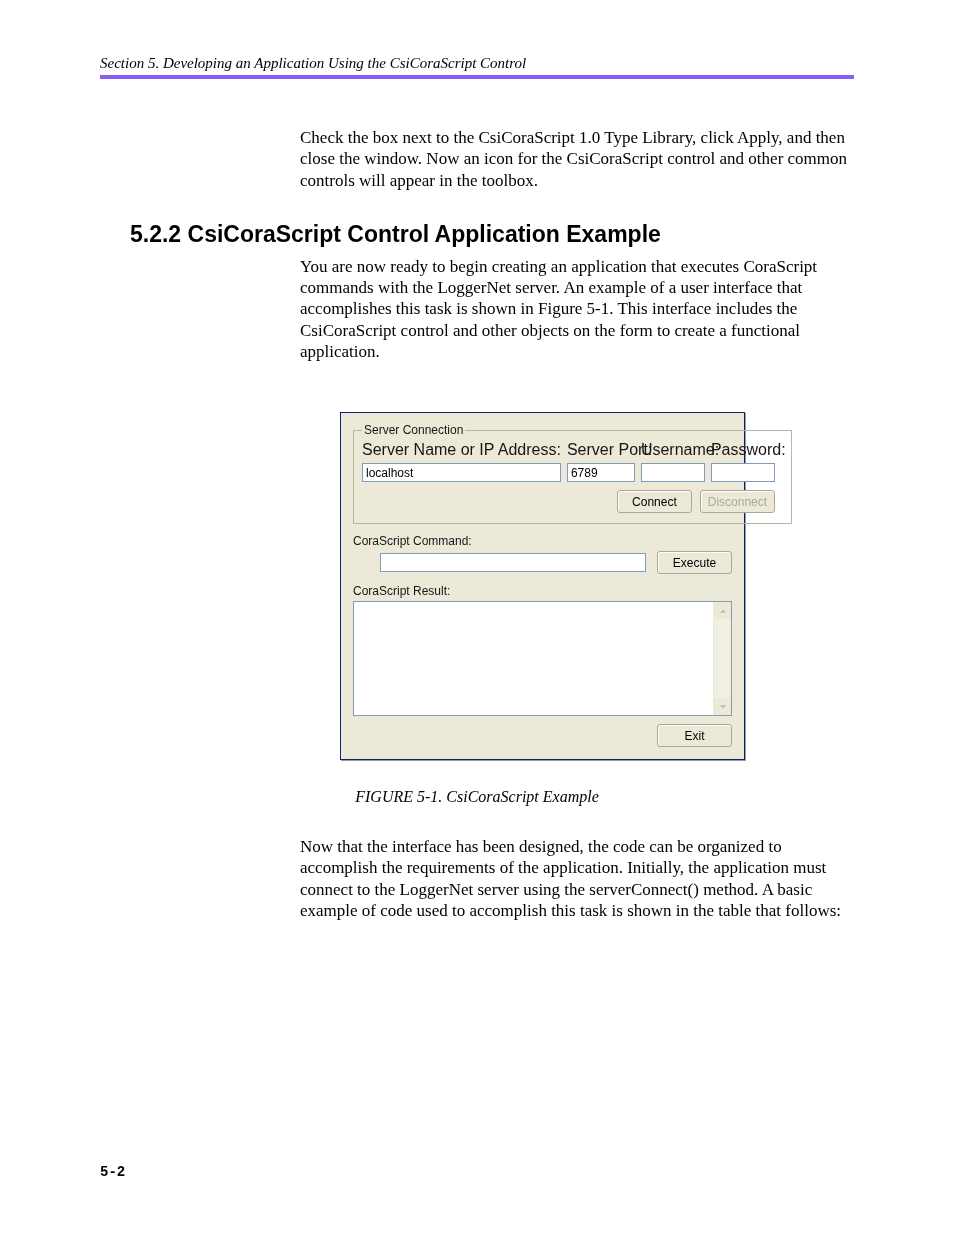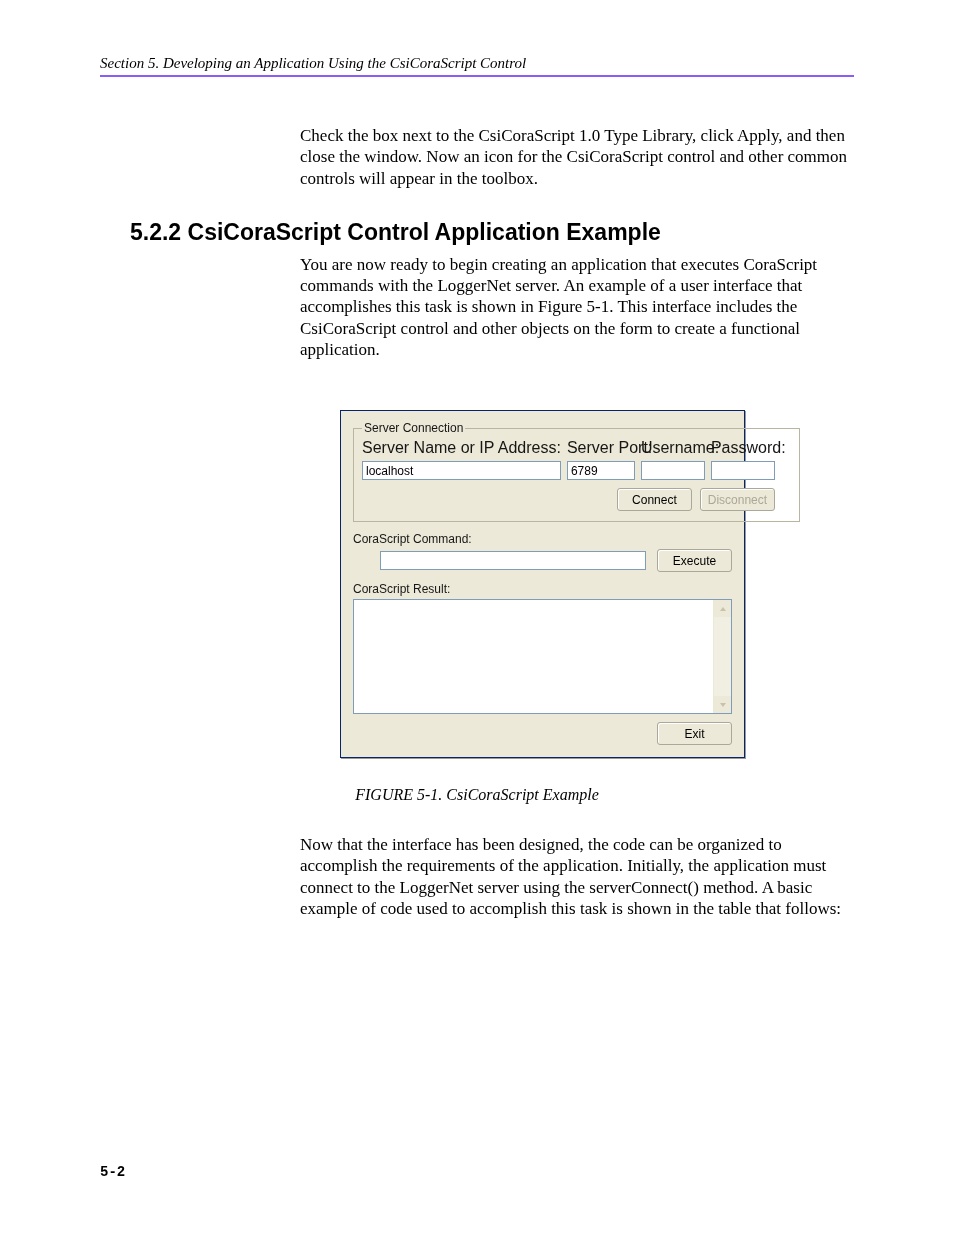--- a/index.html
+++ b/index.html
@@ -9,21 +9,21 @@
     font-family: "Times New Roman", Times, serif;
     color: #000;
     width: 954px;
   }
   .page {
     padding: 55px 100px 55px 100px;
   }
   .header-line {
     font-style: italic;
     font-size: 15px;
-    border-bottom: 2px solid #8b5cf6;
+    border-bottom: 4px solid #8b5cf6;
     padding-bottom: 3px;
     margin-bottom: 48px;
   }
   .body-para {
     font-size: 17px;
     line-height: 1.25;
     margin: 0 0 30px 200px;
     text-align: left;
   }
   .section-heading {
@@ -85,21 +85,21 @@
     box-shadow: inset 0 0 0 1px rgba(255,255,255,.35);
   }
   .tbtn.blue { background: linear-gradient(#5e90ff,#2a62e8); }
   .tbtn.red  { background: linear-gradient(#f28a74,#d94a2f); }
   .tbtn svg { width: 11px; height: 11px; }
   .client {
     padding: 10px 12px 12px 12px;
   }
   fieldset.grp {
     border: 1px solid #b9b5a3;
-    padding: 4px 24px 10px 8px;
+    padding: 4px 16px 10px 8px;
     margin: 0 0 4px 0;
   }
   fieldset.grp legend {
     font-size: 12px;
     padding: 0 2px;
   }
   .row { display: flex; gap: 6px; }
   .col { display: flex; flex-direction: column; }
   .flabel { font-size: 16px; margin-bottom: 4px; white-space: nowrap; }
   .tinput {

